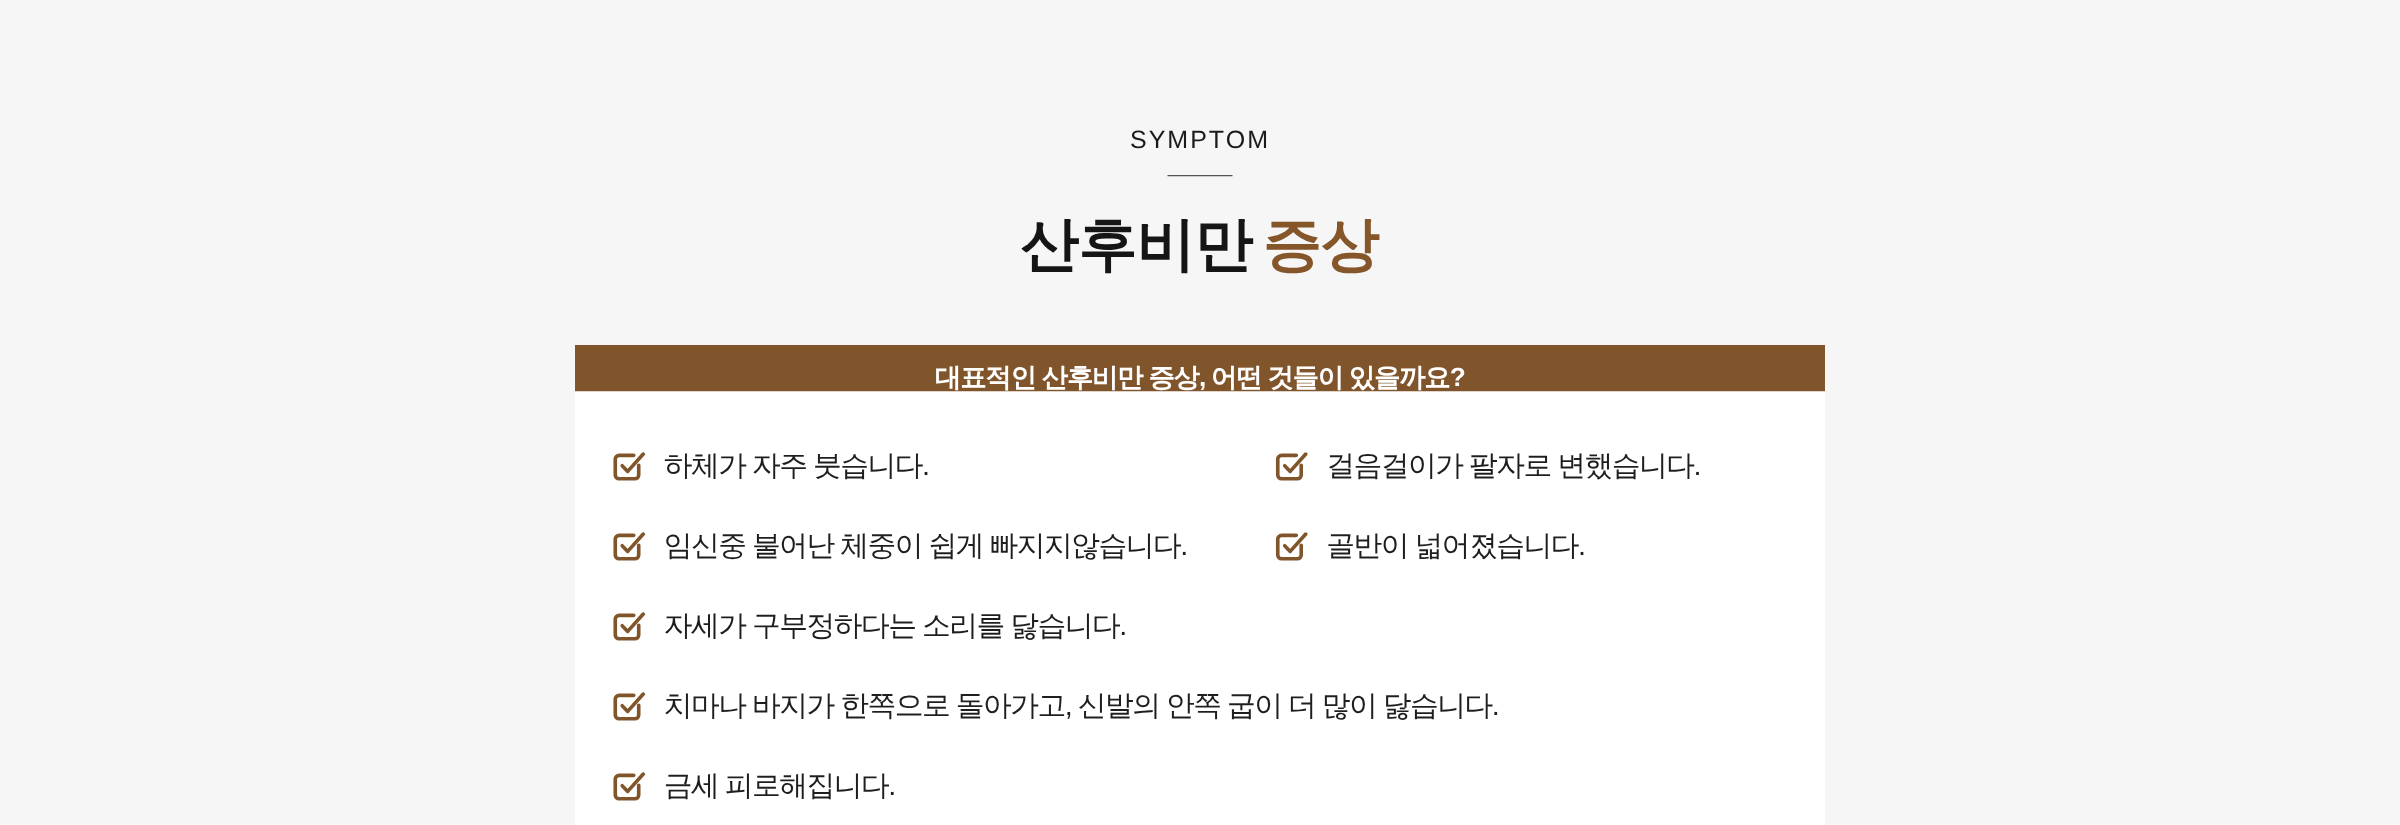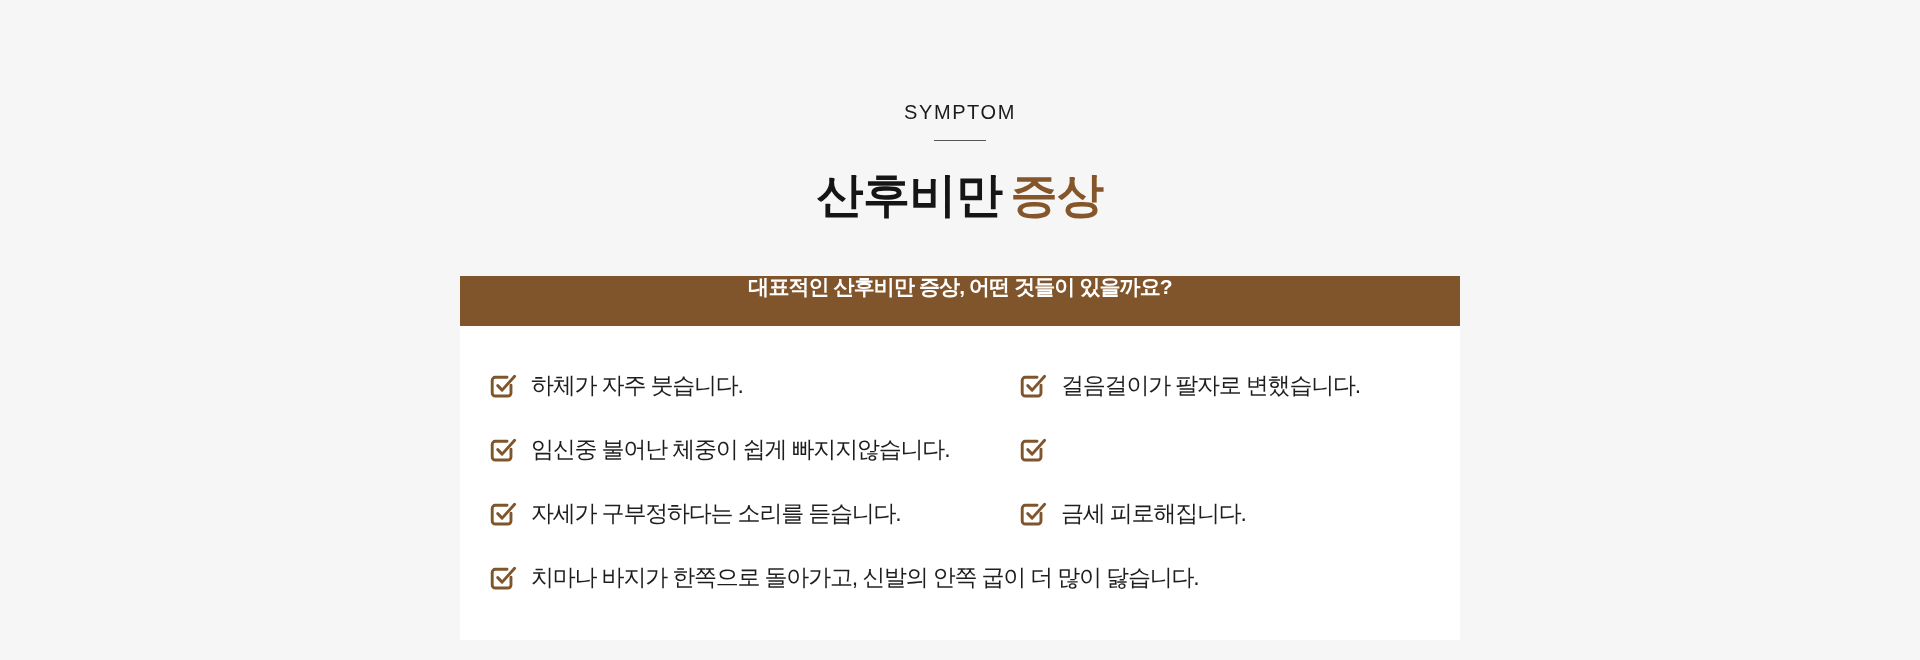--- a/index.html
+++ b/index.html
@@ -61,24 +61,24 @@
   
   .card {
     position: absolute;
     left: 460px;
     top: 252px;
     width: 1000px;
     background: #ffffff;
   }
 
   .card-head {
-    height: 50px;
+    height: 37px;
     background: #81552b;
     display: flex;
-    align-items: flex-start;
+    align-items: flex-end;
     justify-content: center;
   }
 
   .card-head-text {
     color: #ffffff;
     font-size: 21px;
     font-weight: 700;
     letter-spacing: -0.9px;
     line-height: 1;
     white-space: nowrap;
@@ -160,40 +160,41 @@
     <path d="M24.5 15.2 V23.5 a3.2 3.2 0 0 1 -3.2 3.2 H7.7 a3.2 3.2 0 0 1 -3.2 -3.2 V9.9 a3.2 3.2 0 0 1 3.2 -3.2 H20.3" stroke="#81552b" stroke-width="3.1" stroke-linecap="round" stroke-linejoin="round"></path>
     <path d="M10.4 15.6 L15.1 20.4 L28.4 5.6" stroke="#81552b" stroke-width="3.1" stroke-linecap="round" stroke-linejoin="round"></path>
   </svg>
 <span class="sym-text">임신중 불어난 체중이 쉽게 빠지지않습니다.</span>
           </div>
           <div class="sym-item">
   <svg class="check-icon" viewBox="0 0 32 32" fill="none" xmlns="http://www.w3.org/2000/svg">
     <path d="M24.5 15.2 V23.5 a3.2 3.2 0 0 1 -3.2 3.2 H7.7 a3.2 3.2 0 0 1 -3.2 -3.2 V9.9 a3.2 3.2 0 0 1 3.2 -3.2 H20.3" stroke="#81552b" stroke-width="3.1" stroke-linecap="round" stroke-linejoin="round"></path>
     <path d="M10.4 15.6 L15.1 20.4 L28.4 5.6" stroke="#81552b" stroke-width="3.1" stroke-linecap="round" stroke-linejoin="round"></path>
   </svg>
-          </div>
-          <div class="sym-item">
-  <svg class="check-icon" viewBox="0 0 32 32" fill="none" xmlns="http://www.w3.org/2000/svg">
-    <path d="M24.5 15.2 V23.5 a3.2 3.2 0 0 1 -3.2 3.2 H7.7 a3.2 3.2 0 0 1 -3.2 -3.2 V9.9 a3.2 3.2 0 0 1 3.2 -3.2 H20.3" stroke="#81552b" stroke-width="3.1" stroke-linecap="round" stroke-linejoin="round"></path>
-    <path d="M10.4 15.6 L15.1 20.4 L28.4 5.6" stroke="#81552b" stroke-width="3.1" stroke-linecap="round" stroke-linejoin="round"></path>
-  </svg>
-<span class="sym-text">자세가 구부정하다는 소리를 듣습니다.</span>
+<span class="sym-text">골반이 넓어졌습니다.</span>
+          </div>
+          <div class="sym-item">
+  <svg class="check-icon" viewBox="0 0 32 32" fill="none" xmlns="http://www.w3.org/2000/svg">
+    <path d="M24.5 15.2 V23.5 a3.2 3.2 0 0 1 -3.2 3.2 H7.7 a3.2 3.2 0 0 1 -3.2 -3.2 V9.9 a3.2 3.2 0 0 1 3.2 -3.2 H20.3" stroke="#81552b" stroke-width="3.1" stroke-linecap="round" stroke-linejoin="round"></path>
+    <path d="M10.4 15.6 L15.1 20.4 L28.4 5.6" stroke="#81552b" stroke-width="3.1" stroke-linecap="round" stroke-linejoin="round"></path>
+  </svg>
+<span class="sym-text">자세가 구부정하다는 소리를 닳습니다.</span>
+          </div>
+          <div class="sym-item full-width">
+  <svg class="check-icon" viewBox="0 0 32 32" fill="none" xmlns="http://www.w3.org/2000/svg">
+    <path d="M24.5 15.2 V23.5 a3.2 3.2 0 0 1 -3.2 3.2 H7.7 a3.2 3.2 0 0 1 -3.2 -3.2 V9.9 a3.2 3.2 0 0 1 3.2 -3.2 H20.3" stroke="#81552b" stroke-width="3.1" stroke-linecap="round" stroke-linejoin="round"></path>
+    <path d="M10.4 15.6 L15.1 20.4 L28.4 5.6" stroke="#81552b" stroke-width="3.1" stroke-linecap="round" stroke-linejoin="round"></path>
+  </svg>
+<span class="sym-text">치마나 바지가 한쪽으로 돌아가고, 신발의 안쪽 굽이 더 많이 닳습니다.</span>
           </div>
           <div class="sym-item">
   <svg class="check-icon" viewBox="0 0 32 32" fill="none" xmlns="http://www.w3.org/2000/svg">
     <path d="M24.5 15.2 V23.5 a3.2 3.2 0 0 1 -3.2 3.2 H7.7 a3.2 3.2 0 0 1 -3.2 -3.2 V9.9 a3.2 3.2 0 0 1 3.2 -3.2 H20.3" stroke="#81552b" stroke-width="3.1" stroke-linecap="round" stroke-linejoin="round"></path>
     <path d="M10.4 15.6 L15.1 20.4 L28.4 5.6" stroke="#81552b" stroke-width="3.1" stroke-linecap="round" stroke-linejoin="round"></path>
   </svg>
 <span class="sym-text">금세 피로해집니다.</span>
-          </div>
-          <div class="sym-item full-width">
-  <svg class="check-icon" viewBox="0 0 32 32" fill="none" xmlns="http://www.w3.org/2000/svg">
-    <path d="M24.5 15.2 V23.5 a3.2 3.2 0 0 1 -3.2 3.2 H7.7 a3.2 3.2 0 0 1 -3.2 -3.2 V9.9 a3.2 3.2 0 0 1 3.2 -3.2 H20.3" stroke="#81552b" stroke-width="3.1" stroke-linecap="round" stroke-linejoin="round"></path>
-    <path d="M10.4 15.6 L15.1 20.4 L28.4 5.6" stroke="#81552b" stroke-width="3.1" stroke-linecap="round" stroke-linejoin="round"></path>
-  </svg>
-<span class="sym-text">치마나 바지가 한쪽으로 돌아가고, 신발의 안쪽 굽이 더 많이 닳습니다.</span>
           </div>
         </div>
     </div>
 
   </div>
 
 </div>
 
 </body></html>

